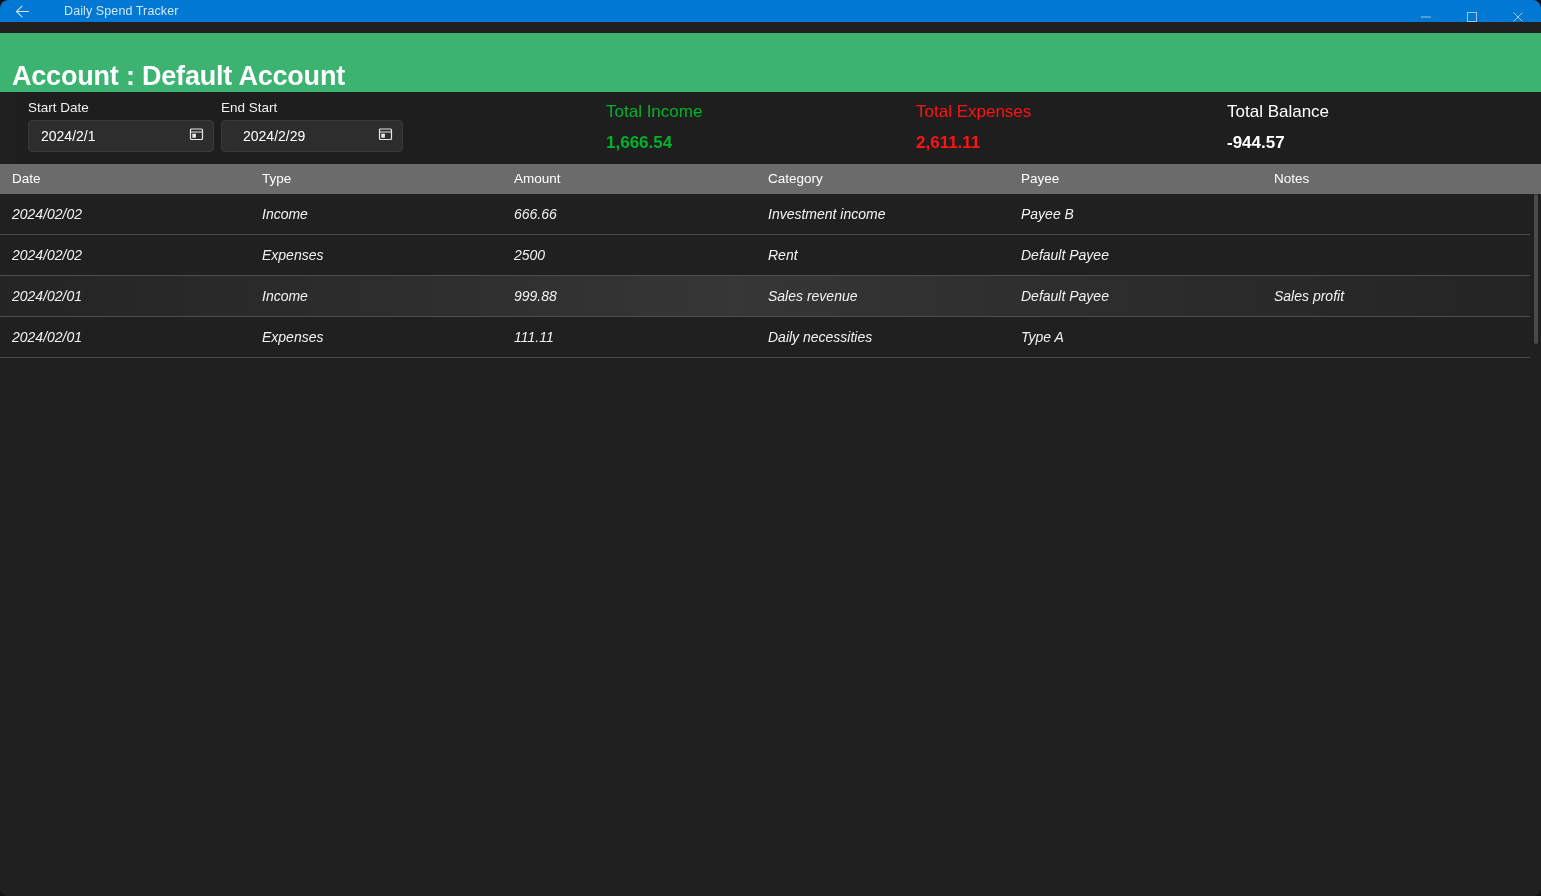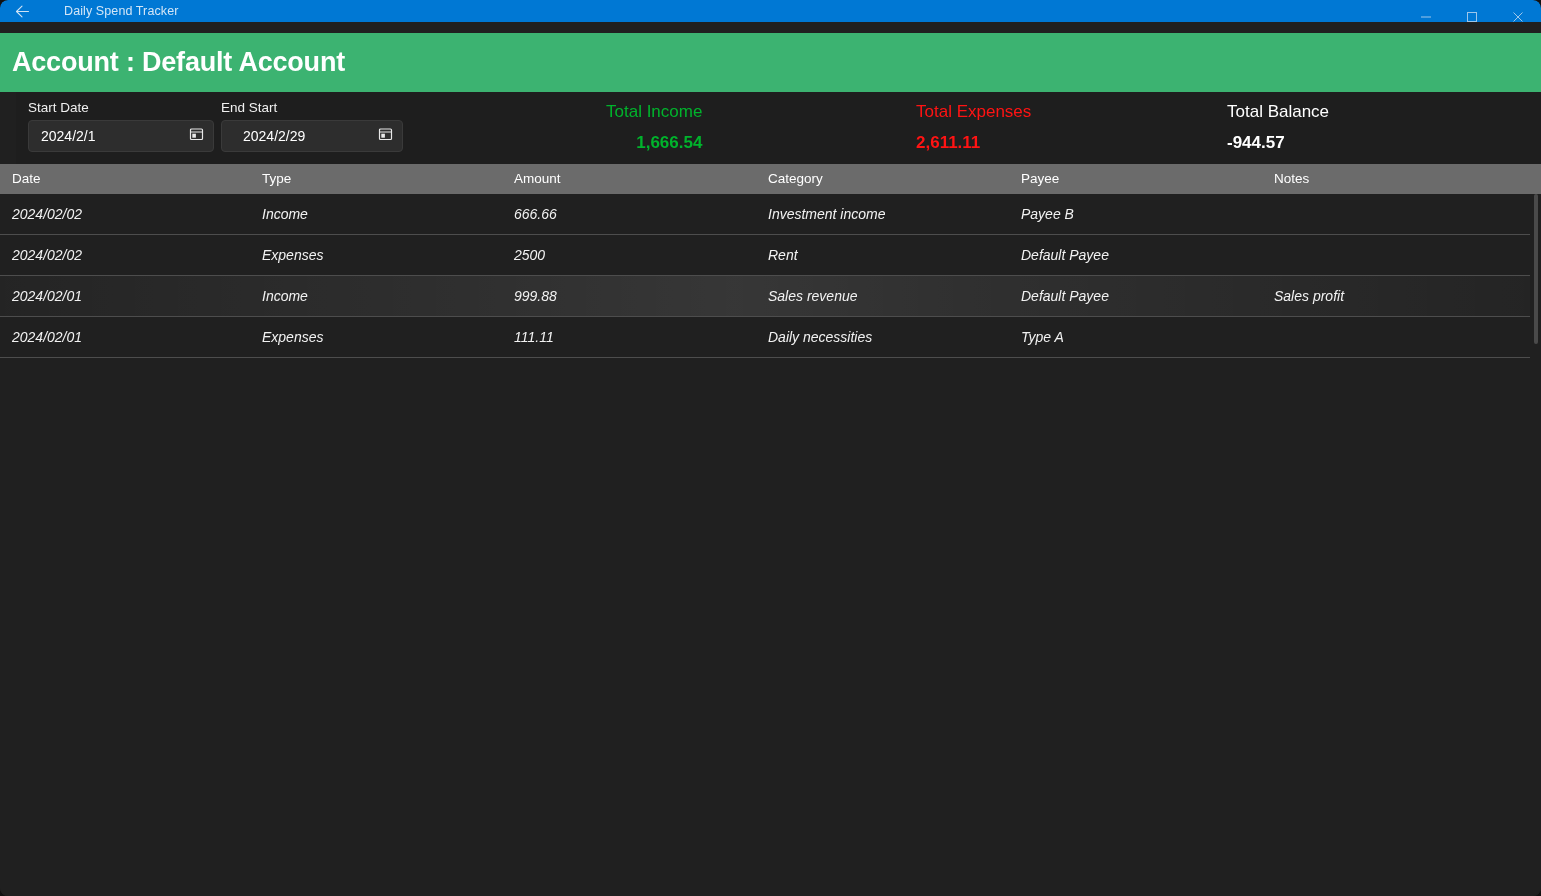--- a/index.html
+++ b/index.html
@@ -64,21 +64,21 @@
   .cap-btn.close { margin-right: 0; }
 
   
   .account-header {
     position: absolute;
     top: 33px; left: 0;
     width: 1541px;
     height: 59px;
     background: #3cb371;
     display: flex;
-    align-items: center;
+    align-items: flex-end;
   }
   .account-title {
     font-size: 27px;
     font-weight: bold;
     color: #ffffff;
     margin-left: 12px;
     letter-spacing: -0.2px;
     white-space: nowrap;
   }
 
@@ -297,21 +297,21 @@
 
     <div class="search-btn">
       <span>
         <svg width="30" height="30" viewBox="0 0 30 30">
           <circle cx="18" cy="11.5" r="6.6" stroke="#ffffff" stroke-width="1.7" fill="none"></circle>
           <line x1="13.2" y1="16.3" x2="7.5" y2="22.5" stroke="#ffffff" stroke-width="1.7" stroke-linecap="round"></line>
         </svg>
       </span>
     </div>
 
-    <div class="summary-block income" style="left:590px;text-align:right;">
+    <div class="summary-block income" style="left:590px;">
       <div class="summary-label">Total Income</div>
       <div class="summary-value">1,666.54</div>
     </div>
 
     <div class="summary-block expenses" style="left:900px;">
       <div class="summary-label">Total Expenses</div>
       <div class="summary-value">2,611.11</div>
     </div>
 
     <div class="summary-block balance" style="left:1211px;">

